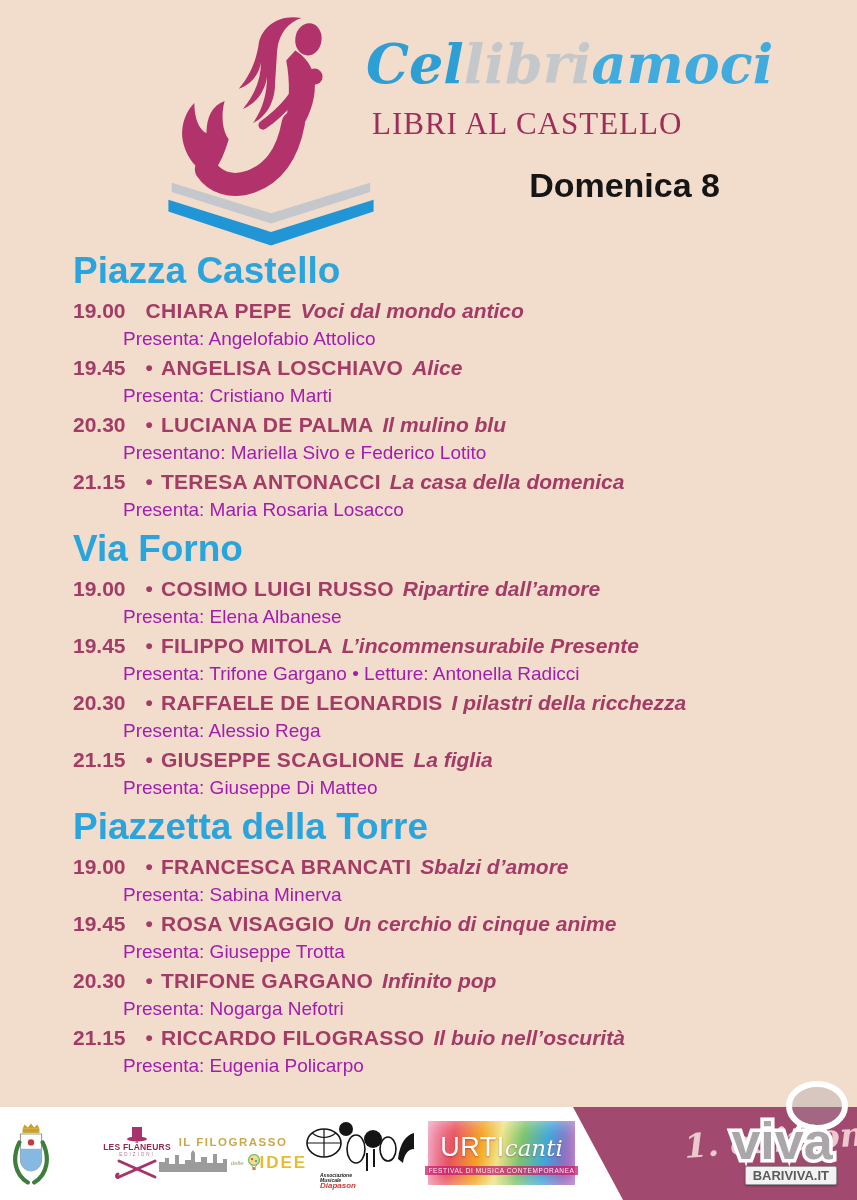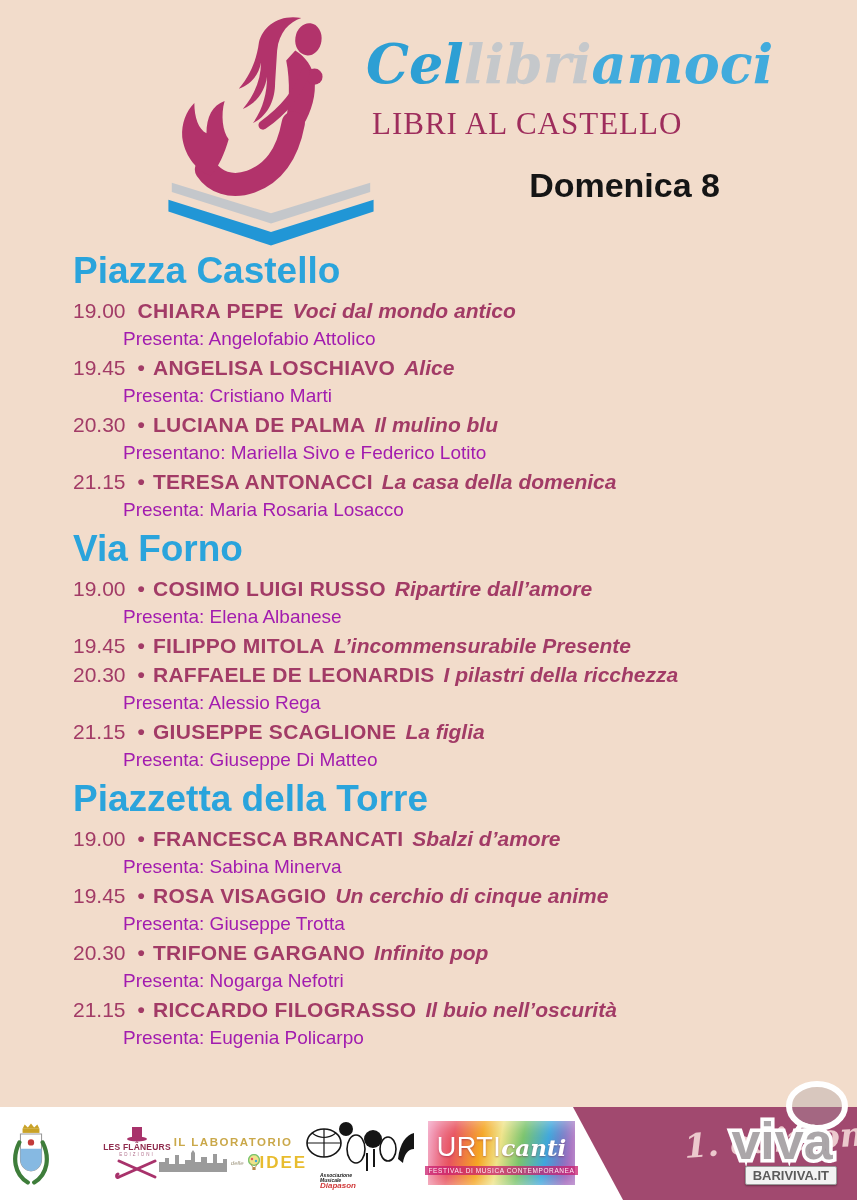--- a/index.html
+++ b/index.html
@@ -22,21 +22,21 @@
   .dateblock .date{font-size:34px;font-weight:bold;line-height:38px;}
   .dateblock .program{font-size:41px;font-weight:bold;letter-spacing:1px;line-height:44px;}
 
   
   .program{position:absolute;left:73px;top:250px;width:768px;}
   .section{margin-bottom:4px;}
   .section-title{font-size:37px;font-weight:bold;color:#2aa4dc;line-height:42px;
                  margin:0 0 4px 0;}
   .event{margin:0;}
   .event .line1{font-size:21px;line-height:29px;color:#a23b66;white-space:nowrap;}
-  .event .time{font-weight:normal;margin-right:12px;}
+  .event .time{font-weight:bold;margin-right:20px;}
   .event .bullet{font-weight:bold;margin-right:8px;}
   .event .author{font-weight:bold;letter-spacing:.3px;}
   .event .book{font-style:italic;font-weight:600;margin-left:9px;}
   .event .presenter{font-size:19px;line-height:28px;color:#a21caf;padding-left:50px;}
 
   
   .footer-strip{position:absolute;left:0;top:1107px;width:857px;height:93px;background:#ffffff;z-index:1;}
   .maroon-band{position:absolute;left:540px;top:1107px;width:317px;height:93px;background:#a1496f;
                clip-path:polygon(10.4% 0,100% 0,100% 100%,26.2% 100%);z-index:2;}
   .edition{position:absolute;left:684px;top:1120px;z-index:3;
@@ -65,21 +65,21 @@
   .logo-diapason{left:302px;width:118px;}
   .dia-text{position:absolute;left:18px;top:58px;line-height:5px;}
   .dia-text .assoc{font-size:5px;font-weight:bold;color:#222;font-style:italic;}
   .dia-text .name{font-size:8px;font-weight:bold;font-style:italic;color:#d03a3a;}
   .logo-urticanti{left:428px;width:147px;height:64px;top:1121px;position:absolute;
       background:linear-gradient(100deg,#f090b8 0%,#e8535f 18%,#f5a623 36%,#efe48a 48%,#7bc46d 62%,#3fa7dc 78%,#9b59b6 94%);
       display:flex;flex-direction:column;align-items:center;justify-content:center;z-index:3;
       box-shadow:inset 0 0 18px rgba(255,255,255,.55);}
   .urti-line{color:#fff;line-height:30px;white-space:nowrap;text-shadow:0 1px 2px rgba(120,20,60,.45);}
   .urti-bold{font-size:27px;font-weight:normal;letter-spacing:.5px;}
-  .urti-script{font-family:"DejaVu Serif",serif;font-style:italic;font-size:23px;font-weight:bold;}
+  .urti-script{font-family:"DejaVu Serif",serif;font-style:italic;font-size:23px;font-weight:normal;}
   .urti-sub{font-size:6.5px;color:#ffe9f2;background:rgba(200,30,110,.75);padding:1px 4px;
             letter-spacing:.6px;white-space:nowrap;}
 
   
   .watermark{position:absolute;left:705px;top:1080px;width:152px;height:115px;z-index:6;}
   .wm-bubble{position:absolute;right:6px;top:0;}
   .wm-viva{position:absolute;right:0px;top:34px;}
   .wm-site{position:absolute;right:20px;top:86px;background:#f2f2f2;border:1px solid #9a9a9a;
            border-radius:2px;padding:1px 7px;font-size:13px;font-weight:bold;color:#5a5a5a;
            box-shadow:0 1px 2px rgba(0,0,0,.35);}
@@ -142,20 +142,21 @@
         </div>
       </div>
       <div class="section">
         <h2 class="section-title">Via Forno</h2>
         <div class="event">
           <div class="line1"><span class="time">19.00</span><span class="bullet">•</span><span class="author">COSIMO LUIGI RUSSO</span><span class="book">Ripartire dall’amore</span></div>
           <div class="presenter">Presenta: Elena Albanese</div>
         </div>
         <div class="event">
           <div class="line1"><span class="time">19.45</span><span class="bullet">•</span><span class="author">FILIPPO MITOLA</span><span class="book">L’incommensurabile Presente</span></div>
+          <div class="presenter">Presenta: Trifone Gargano • Letture: Antonella Radicci</div>
         </div>
         <div class="event">
           <div class="line1"><span class="time">20.30</span><span class="bullet">•</span><span class="author">RAFFAELE DE LEONARDIS</span><span class="book">I pilastri della ricchezza</span></div>
           <div class="presenter">Presenta: Alessio Rega</div>
         </div>
         <div class="event">
           <div class="line1"><span class="time">21.15</span><span class="bullet">•</span><span class="author">GIUSEPPE SCAGLIONE</span><span class="book">La figlia</span></div>
           <div class="presenter">Presenta: Giuseppe Di Matteo</div>
         </div>
       </div>
@@ -217,21 +218,21 @@
     </svg>
     <div class="flan-title">LES FLÂNEURS</div>
     <div class="flan-sub">EDIZIONI</div>
     <svg width="44" height="24" viewBox="0 0 44 24">
       <path d="M4,4 L40,20" stroke="#a8326b" stroke-width="3" stroke-linecap="round"></path>
       <path d="M40,4 L4,20 C1,22 1,17 3,17" stroke="#a8326b" stroke-width="3" fill="none" stroke-linecap="round"></path>
     </svg>
   </div>
 
   <div class="logo logo-lab">
-    <div class="lab-title">IL LABORATORIO</div>
+    <div class="lab-title">IL FILOGRASSO</div>
     <div class="lab-row">
       <svg width="68" height="22" viewBox="0 0 68 22">
         <path d="M0,22 V12 H6 V8 H10 V14 H16 V5 H20 V14 H26 V10 H32 V3 L34,0 L36,3 V12 H42 V7 H48 V13 H54 V4 H58 V13 H64 V9 H68 V22 Z" fill="#9b9b9b"></path>
       </svg>
       <div class="lab-delle">delle</div>
       <div class="lab-idee-col">
         <svg width="12" height="18" viewBox="0 0 12 18">
           <circle cx="6" cy="6" r="5.4" fill="#f0e28a" stroke="#7bc46d" stroke-width="1.4"></circle>
           <circle cx="4" cy="5" r="1.2" fill="#e8535f"></circle>
             <circle cx="8" cy="7" r="1.2" fill="#3fa7dc"></circle>

